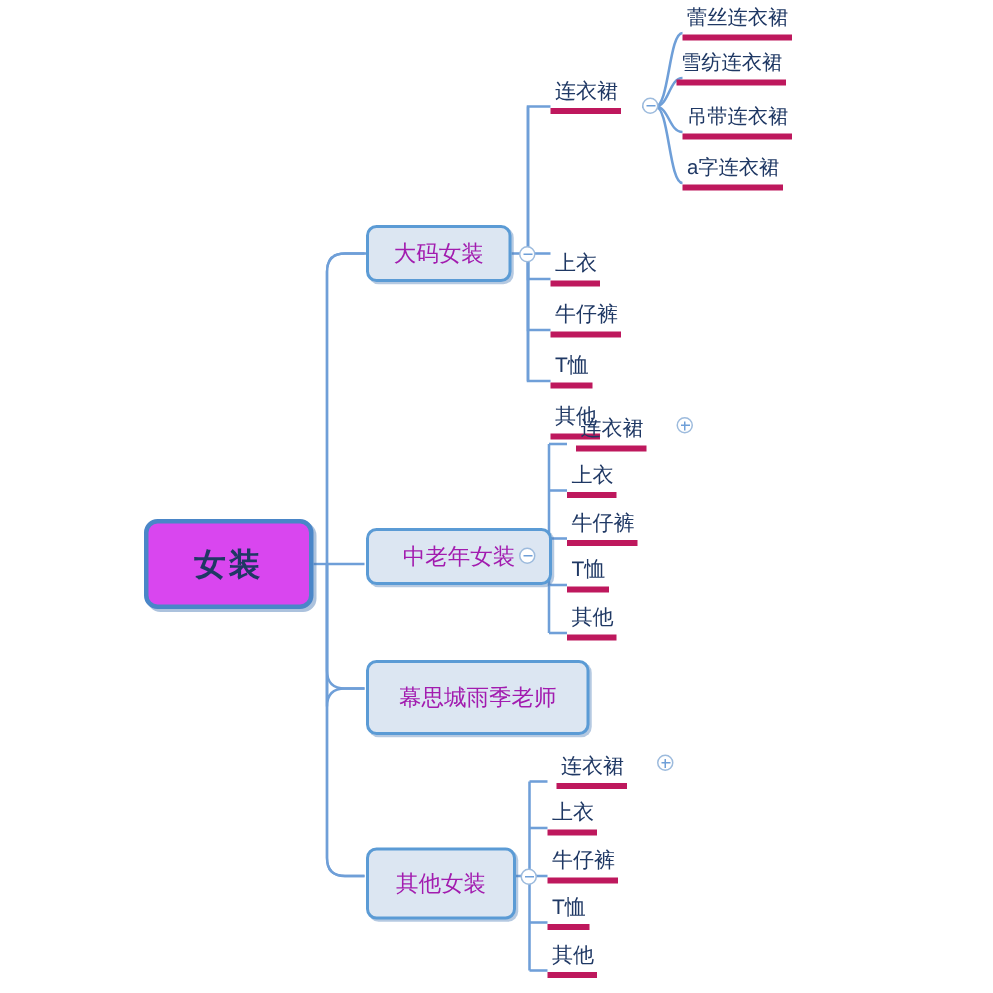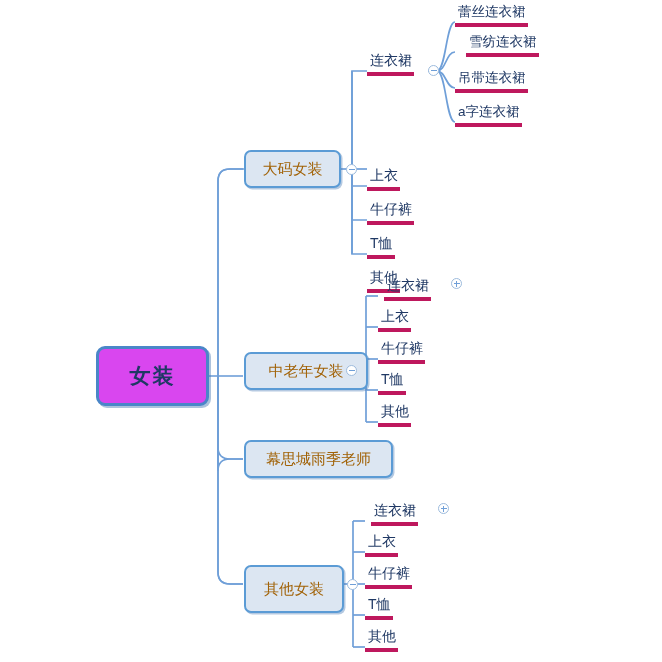--- a/index.html
+++ b/index.html
@@ -44,21 +44,21 @@
     display: flex;
     align-items: center;
     justify-content: center;
     box-shadow: 2px 2px 0 rgba(70,120,180,0.45);
   }
   
   .n-box {
     border: 2px solid #5b9bd5;
     background: #dce6f2;
     border-radius: 7px;
-    color: #a16207;
+    color: #a21caf;
     font-size: 15px;
     display: flex;
     align-items: center;
     justify-content: center;
     box-shadow: 1.5px 1.5px 0 rgba(70,120,180,0.40);
   }
   
   .n-line {
     color: #1f3864;
     font-size: 14px;
@@ -176,21 +176,21 @@
   <div class="node n-line" style="left:367px; top:235px;">
     <span>T恤</span>
   </div>
   <div class="node n-line" style="left:367px; top:269px;">
     <span>其他</span>
   </div>
 
   <div class="node n-line lvl3" style="left:455px; top:3px;">
     <span>蕾丝连衣裙</span>
   </div>
-  <div class="node n-line lvl3" style="left:466px; top:33px;">
+  <div class="node n-line lvl3" style="left:451px; top:33px;">
     <span>雪纺连衣裙</span>
   </div>
   <div class="node n-line lvl3" style="left:455px; top:69px;">
     <span>吊带连衣裙</span>
   </div>
   <div class="node n-line lvl3" style="left:455px; top:103px;">
     <span>a字连衣裙</span>
   </div>
 
   <div class="node n-box" style="left:244px; top:352px; width:124px; height:38px;">
@@ -209,21 +209,21 @@
   <div class="node n-line" style="left:378px; top:340px;">
     <span>牛仔裤</span>
   </div>
   <div class="node n-line" style="left:378px; top:371px;">
     <span>T恤</span>
   </div>
   <div class="node n-line" style="left:378px; top:403px;">
     <span>其他</span>
   </div>
 
-  <div class="node n-box" style="left:244px; top:440px; width:149px; height:38px;">
+  <div class="node n-box" style="left:244px; top:440px; width:149px; height:50px;">
     <span>幕思城雨季老师</span>
   </div>
 
   <div class="node n-box" style="left:244px; top:565px; width:100px; height:48px;">
     <span>其他女装</span>
   </div>
   <div class="toggle" style="left:347px; top:579px;"></div>
 
   <div class="node n-line" style="left:371px; top:502px;">
     <span>连衣裙</span>

